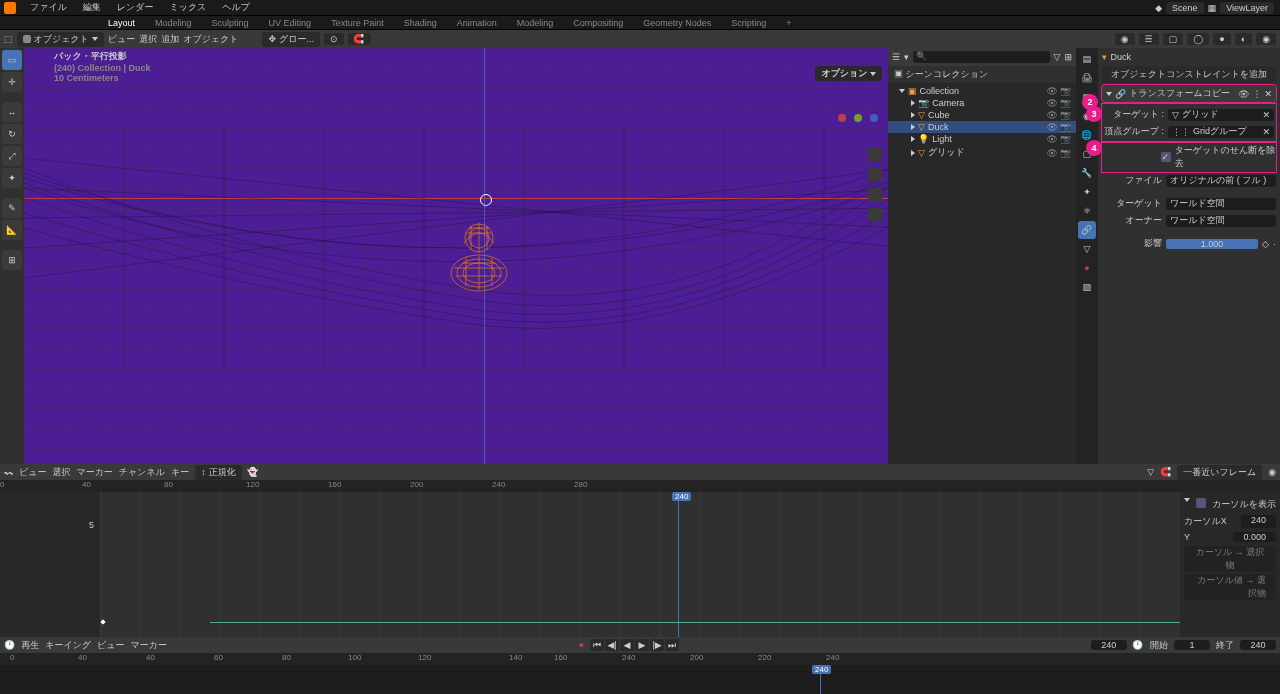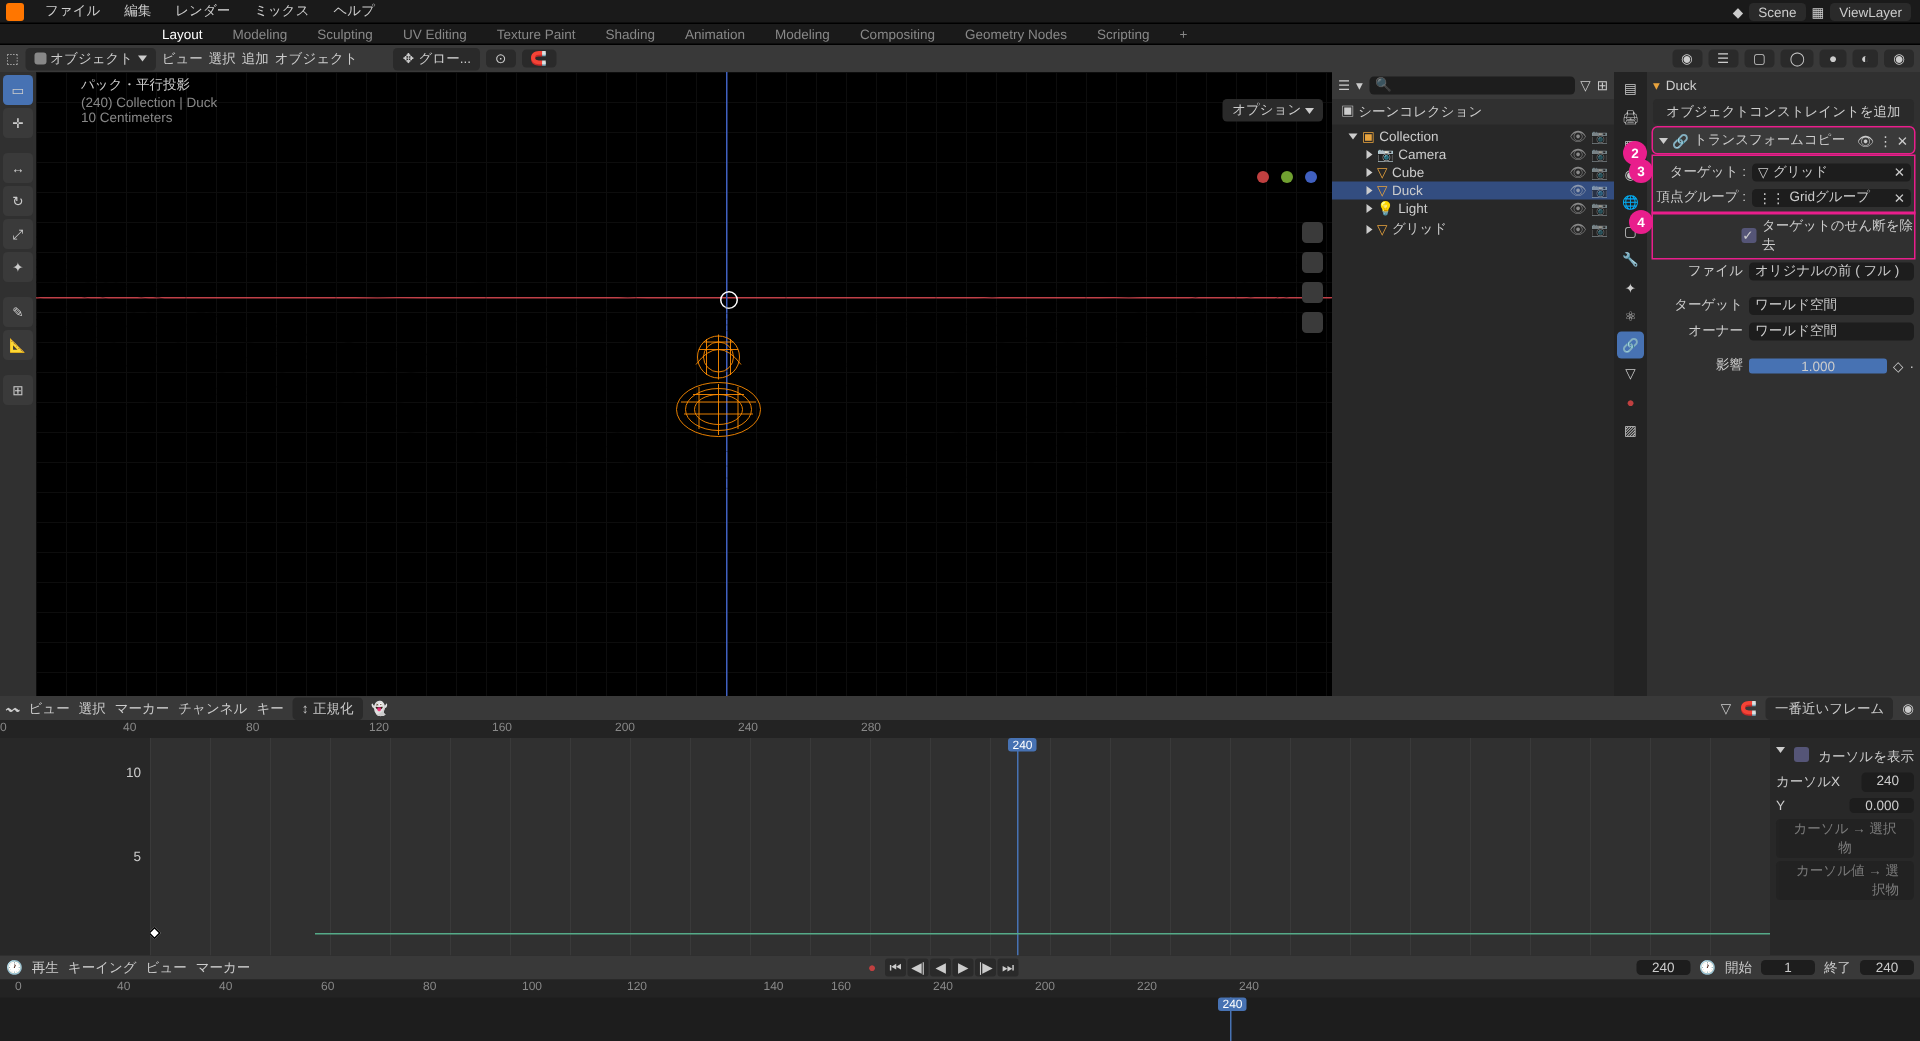--- a/index.html
+++ b/index.html
@@ -9,21 +9,21 @@
 .topbar .menu-item { padding: 0 8px; cursor: pointer; }
 .workspace-tabs { height: 14px; background: #1a1a1a; display: flex; align-items: center; padding-left: 98px; border-bottom: 1px solid #000; }
 .workspace-tabs .tab { padding: 0 10px; color: #888; cursor: pointer; }
 .workspace-tabs .tab.active { color: #fff; }
 .header-tools { background: #393939; display: flex; align-items: center; padding: 2px 4px; gap: 4px; }
 .hdr-btn { background: #2a2a2a; padding: 1px 6px; border-radius: 3px; display: flex; align-items: center; gap: 3px; }
 .main { display: flex; height: 416px; }
 .toolbar-left { width: 24px; background: #303030; display: flex; flex-direction: column; gap: 2px; padding: 2px; }
 .tool-btn { width: 20px; height: 20px; background: #3a3a3a; border-radius: 3px; display: flex; align-items: center; justify-content: center; cursor: pointer; }
 .tool-btn.active { background: #4772b3; }
-.viewport { flex: 1; background: #000000; position: relative; overflow: hidden; }
+.viewport { flex: 1; background: #4c1d95; position: relative; overflow: hidden; font-weight: bold; }
 .viewport::before { content:''; position:absolute; inset:0; background-image: linear-gradient(#444 1px, transparent 1px), linear-gradient(90deg, #444 1px, transparent 1px); background-size: 20px 20px; opacity: 0.2; }
 .axis-h { position: absolute; top: 150px; left: 0; right: 0; height: 1px; background: #c04048; }
 .axis-v { position: absolute; left: 460px; top: 0; bottom: 0; width: 1px; background: #4060c0; }
 .cursor-3d { position: absolute; left: 456px; top: 146px; width: 12px; height: 12px; border: 1px solid #fff; border-radius: 50%; }
 .overlay-info { position: absolute; top: 2px; left: 30px; }
 .overlay-opt { position: absolute; top: 18px; right: 6px; background: #2a2a2a; padding: 1px 6px; border-radius: 3px; }
 .nav-gizmo { position: absolute; top: 50px; right: 10px; width: 40px; height: 40px; }
 .nav-gizmo .ball { width: 8px; height: 8px; border-radius: 50%; position: absolute; }
 .nav-side { position: absolute; top: 100px; right: 6px; display: flex; flex-direction: column; gap: 6px; }
 .nav-side div { width: 14px; height: 14px; background: #3a3a3a; border-radius: 3px; }
@@ -395,21 +395,20 @@
       <span style="left: 82px;">40</span>
       <span style="left: 164px;">80</span>
       <span style="left: 246px;">120</span>
       <span style="left: 328px;">160</span>
       <span style="left: 410px;">200</span>
       <span style="left: 492px;">240</span>
       <span style="left: 574px;">280</span>
     </div>
   <div class="ge-body">
     <div class="ge-channels">
-      <div style="padding:18px 6px;text-align:right;">10</div>
       <div style="padding:28px 6px;text-align:right;">5</div>
     </div>
     <div class="ge-graph">
       <div class="playhead" style="left:578px;"></div>
       <div class="frame-mark" style="left:572px;">240</div>
       <div class="keyline"></div>
       <div class="keydot" style="left:0px;"></div>
     </div>
     <div class="ge-side">
       <div class="ge-side-row">

